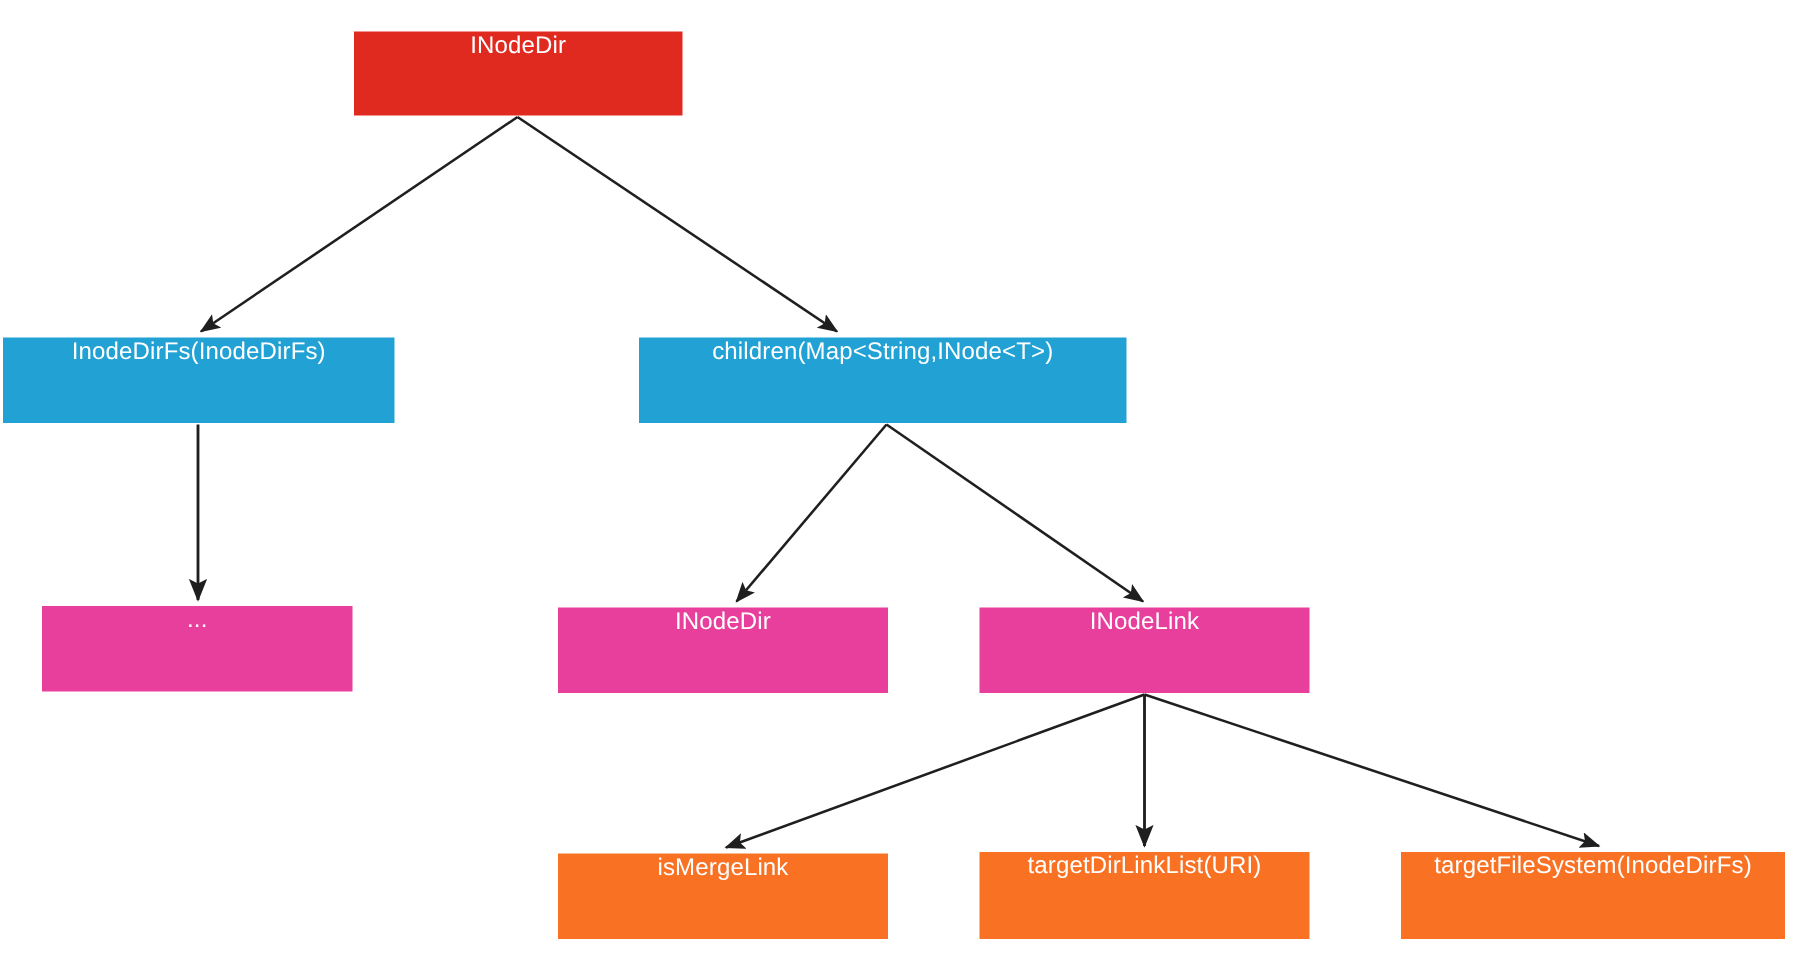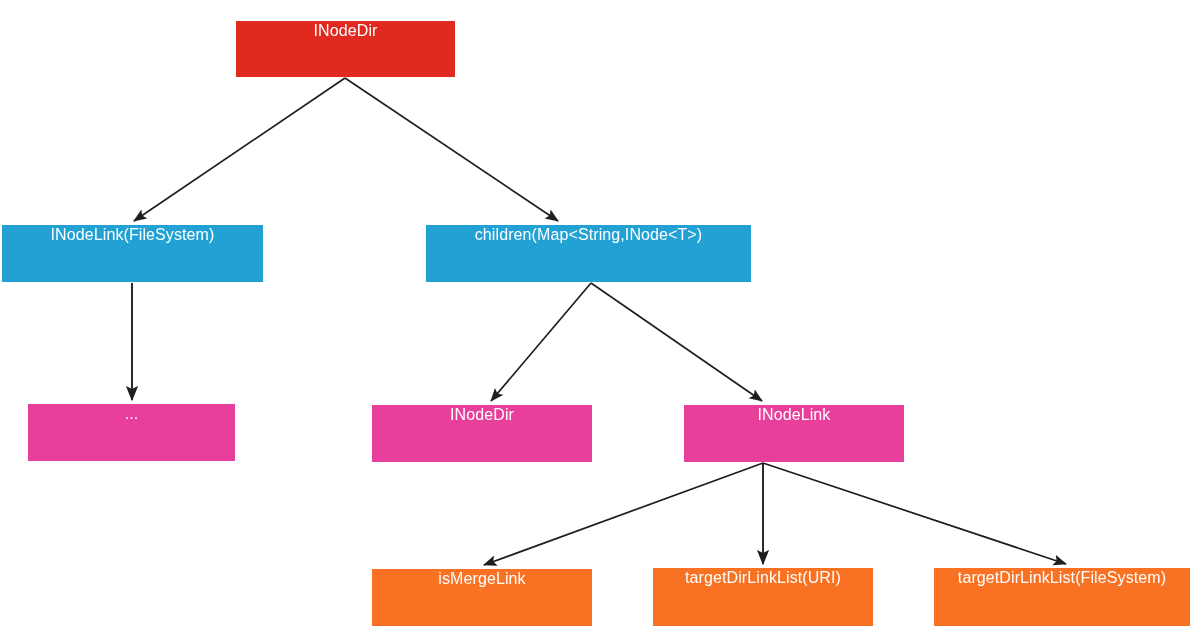--- a/index.html
+++ b/index.html
@@ -61,21 +61,20 @@
     left: 28px; top: 404px; width: 207px; height: 57px;
     background: #e83e9c;
   }
   .n-inodedir-child {
     left: 372px; top: 405px; width: 220px; height: 57px;
     background: #e83e9c;
   }
   .n-inodelink {
     left: 653px; top: 405px; width: 220px; height: 57px;
     background: #e83e9c;
-    margin-left: 31px;
   }
   .n-ismergelink {
     left: 372px; top: 569px; width: 220px; height: 57px;
     background: #f97223;
   }
   .n-targetdirlinklist {
     left: 653px; top: 568px; width: 220px; height: 58px;
     background: #f97223;
   }
   .n-targetfilesystem {
@@ -110,21 +109,21 @@
     <line x1="763" y1="463" x2="763" y2="564" stroke="#1f1f1f" stroke-width="1.9" marker-end="url(#arrowhead)"></line>
 
     <line x1="763" y1="463" x2="1066" y2="564" stroke="#1f1f1f" stroke-width="1.7" marker-end="url(#arrowhead)"></line>
   </svg>
 
   <div class="node n-inodedir-root">
     <span class="node-label">INodeDir</span>
   </div>
 
   <div class="node n-inodedirfs">
-    <span class="node-label">INodeLink(FileSystem)</span>
+    <span class="node-label">InodeDirFs(InodeDirFs)</span>
   </div>
 
   <div class="node n-children">
     <span class="node-label">children(Map&lt;String,INode&lt;T&gt;)</span>
   </div>
 
   <div class="node n-ellipsis">
     <span class="node-label">...</span>
   </div>
 
@@ -138,16 +137,16 @@
 
   <div class="node n-targetdirlinklist">
     <span class="node-label">targetDirLinkList(URI)</span>
   </div>
 
   <div class="node n-ismergelink">
     <span class="node-label">isMergeLink</span>
   </div>
 
   <div class="node n-targetfilesystem">
-    <span class="node-label">targetDirLinkList(FileSystem)</span>
+    <span class="node-label">targetFileSystem(InodeDirFs)</span>
   </div>
 
 </div>
 
 </body></html>

